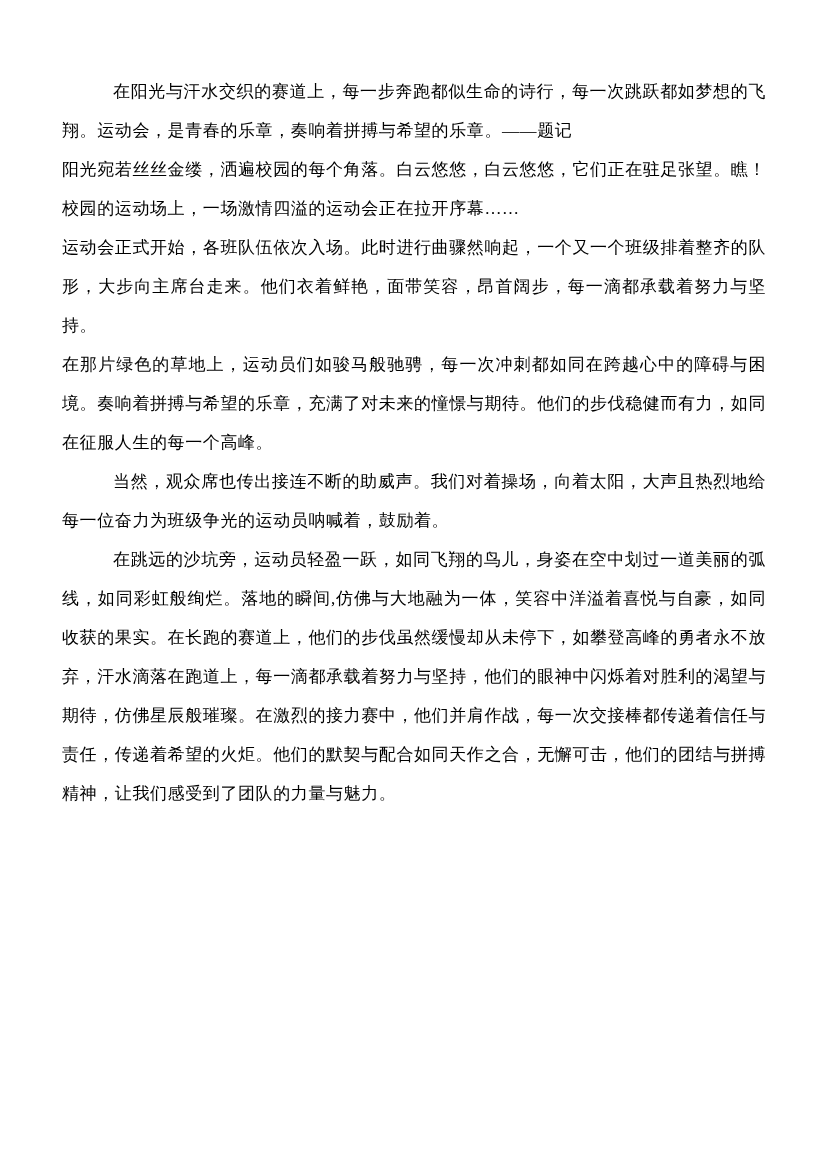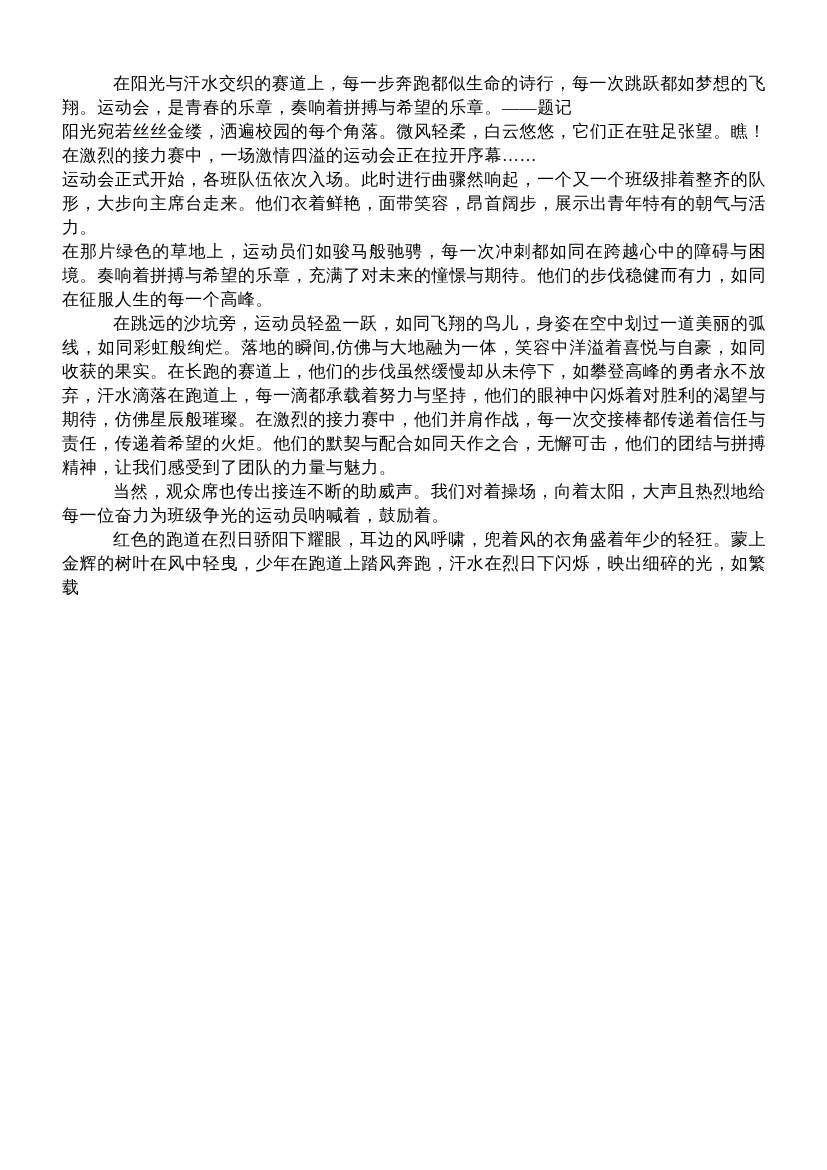--- a/index.html
+++ b/index.html
@@ -14,40 +14,39 @@
     background: #ffffff;
     overflow: hidden;
   }
   .essay-body {
     position: absolute;
     left: 62px;
     top: 72px;
     width: 704px;
     font-family: "Liberation Serif", "DejaVu Serif", serif;
     font-size: 17px;
-    line-height: 24px;
+    line-height: 39px;
     letter-spacing: 0.6px;
     color: #000000;
     text-align: justify;
     text-justify: inter-character;
   }
   .essay-body p {
     margin: 0;
     padding: 0;
   }
   .essay-body p.indent {
     text-indent: 51px;
   }
 </style>
 </head>
 <body>
 
 <main class="page">
   <section class="essay-body">
     <p class="indent">在阳光与汗水交织的赛道上，每一步奔跑都似生命的诗行，每一次跳跃都如梦想的飞翔。运动会，是青春的乐章，奏响着拼搏与希望的乐章。——题记</p>
-    <p class="no-indent">阳光宛若丝丝金缕，洒遍校园的每个角落。微风轻柔，白云悠悠，它们正在驻足张望。瞧！在激烈的接力赛中，一场激情四溢的运动会正在拉开序幕……</p>
-    <p class="no-indent">运动会正式开始，各班队伍依次入场。此时进行曲骤然响起，一个又一个班级排着整齐的队形，大步向主席台走来。他们衣着鲜艳，面带笑容，昂首阔步，展示出青年特有的朝气与活力。</p>
+    <p class="no-indent">阳光宛若丝丝金缕，洒遍校园的每个角落。白云悠悠，白云悠悠，它们正在驻足张望。瞧！校园的运动场上，一场激情四溢的运动会正在拉开序幕……</p>
+    <p class="no-indent">运动会正式开始，各班队伍依次入场。此时进行曲骤然响起，一个又一个班级排着整齐的队形，大步向主席台走来。他们衣着鲜艳，面带笑容，昂首阔步，每一滴都承载着努力与坚持。</p>
     <p class="no-indent">在那片绿色的草地上，运动员们如骏马般驰骋，每一次冲刺都如同在跨越心中的障碍与困境。奏响着拼搏与希望的乐章，充满了对未来的憧憬与期待。他们的步伐稳健而有力，如同在征服人生的每一个高峰。</p>
+    <p class="indent">当然，观众席也传出接连不断的助威声。我们对着操场，向着太阳，大声且热烈地给每一位奋力为班级争光的运动员呐喊着，鼓励着。</p>
     <p class="indent">在跳远的沙坑旁，运动员轻盈一跃，如同飞翔的鸟儿，身姿在空中划过一道美丽的弧线，如同彩虹般绚烂。落地的瞬间,仿佛与大地融为一体，笑容中洋溢着喜悦与自豪，如同收获的果实。在长跑的赛道上，他们的步伐虽然缓慢却从未停下，如攀登高峰的勇者永不放弃，汗水滴落在跑道上，每一滴都承载着努力与坚持，他们的眼神中闪烁着对胜利的渴望与期待，仿佛星辰般璀璨。在激烈的接力赛中，他们并肩作战，每一次交接棒都传递着信任与责任，传递着希望的火炬。他们的默契与配合如同天作之合，无懈可击，他们的团结与拼搏精神，让我们感受到了团队的力量与魅力。</p>
-    <p class="indent">当然，观众席也传出接连不断的助威声。我们对着操场，向着太阳，大声且热烈地给每一位奋力为班级争光的运动员呐喊着，鼓励着。</p>
-    <p class="indent">红色的跑道在烈日骄阳下耀眼，耳边的风呼啸，兜着风的衣角盛着年少的轻狂。蒙上金辉的树叶在风中轻曳，少年在跑道上踏风奔跑，汗水在烈日下闪烁，映出细碎的光，如繁载</p>
   </section>
 </main>
 
 </body></html>

